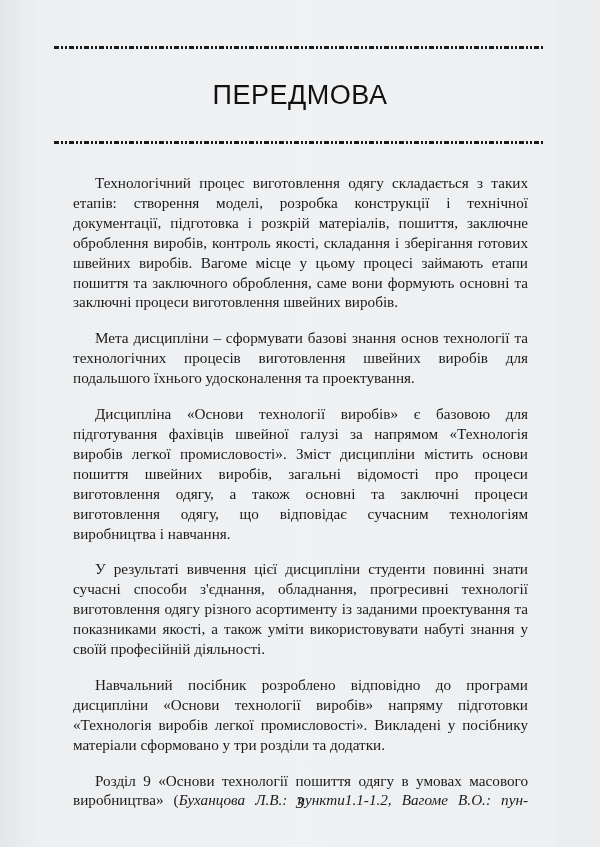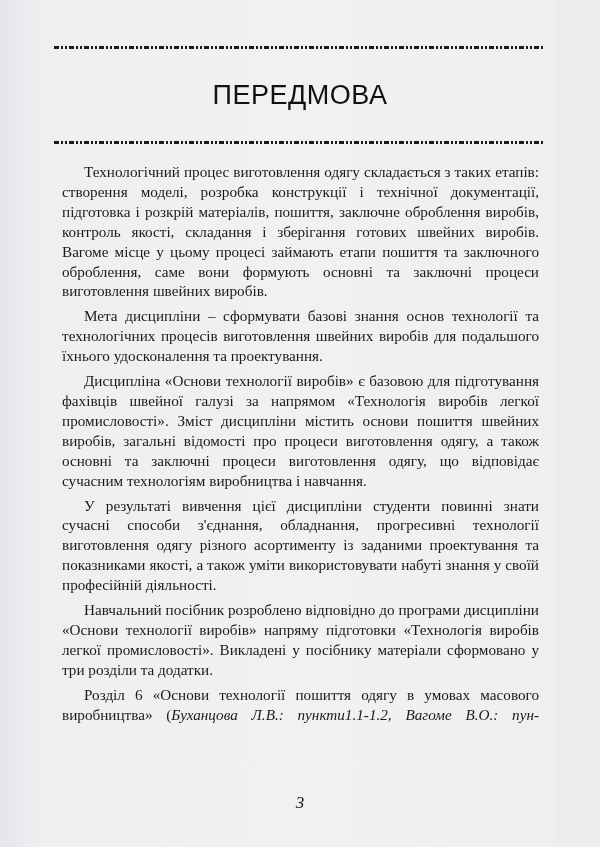--- a/index.html
+++ b/index.html
@@ -49,21 +49,21 @@
     .body-text {
       position: absolute;
       left: 57px;
       top: 157px;
       width: 487px;
       font-size: 15.2px;
       line-height: 19.9px;
       text-align: justify;
     }
     .body-text p {
-      margin: 5px;
+      margin: 16px;
       text-indent: 22px;
       text-align: justify;
       text-align-last: left;
     }
     .body-text p.last {
       text-align-last: justify;
     }
     .page-number {
       position: absolute;
       left: 0; width: 600px;
@@ -82,17 +82,17 @@
   <div class="rule top"></div>
   <div class="title">ПЕРЕДМОВА</div>
   <div class="rule bottom"></div>
 
   <div class="body-text">
     <p>Технологічний процес виготовлення одягу складається з таких етапів: створення моделі, розробка конструкції і технічної документації, підготовка і розкрій матеріалів, пошиття, заключне оброблення виробів, контроль якості, складання і зберігання готових швейних виробів. Вагоме місце у цьому процесі займають етапи пошиття та заключного оброблення, саме вони формують основні та заключні процеси виготовлення швейних виробів.</p>
     <p>Мета дисципліни – сформувати базові знання основ технології та технологічних процесів виготовлення швейних виробів для подальшого їхнього удосконалення та проектування.</p>
     <p>Дисципліна «Основи технології виробів» є базовою для підготування фахівців швейної галузі за напрямом «Технологія виробів легкої промисловості». Зміст дисципліни містить основи пошиття швейних виробів, загальні відомості про процеси виготовлення одягу, а також основні та заключні процеси виготовлення одягу, що відповідає сучасним технологіям виробництва і навчання.</p>
     <p>У результаті вивчення цієї дисципліни студенти повинні знати сучасні способи з'єднання, обладнання, прогресивні технології виготовлення одягу різного асортименту із заданими проектування та показниками якості, а також уміти використовувати набуті знання у своїй професійній діяльності.</p>
     <p>Навчальний посібник розроблено відповідно до програми дисципліни «Основи технології виробів» напряму підготовки «Технологія виробів легкої промисловості». Викладені у посібнику матеріали сформовано у три розділи та додатки.</p>
-    <p class="last"><span>Розділ 6 «Основи технології пошиття одягу в умовах масового виробництва» (</span><em>Буханцова Л.В.: пункти1.1-1.2, Вагоме В.О.: пун-</em></p>
+    <p class="last"><span>Розділ 9 «Основи технології пошиття одягу в умовах масового виробництва» (</span><em>Буханцова Л.В.: пункти1.1-1.2, Вагоме В.О.: пун-</em></p>
   </div>
 
   <div class="page-number">3</div>
 </div>
 
 </body></html>

